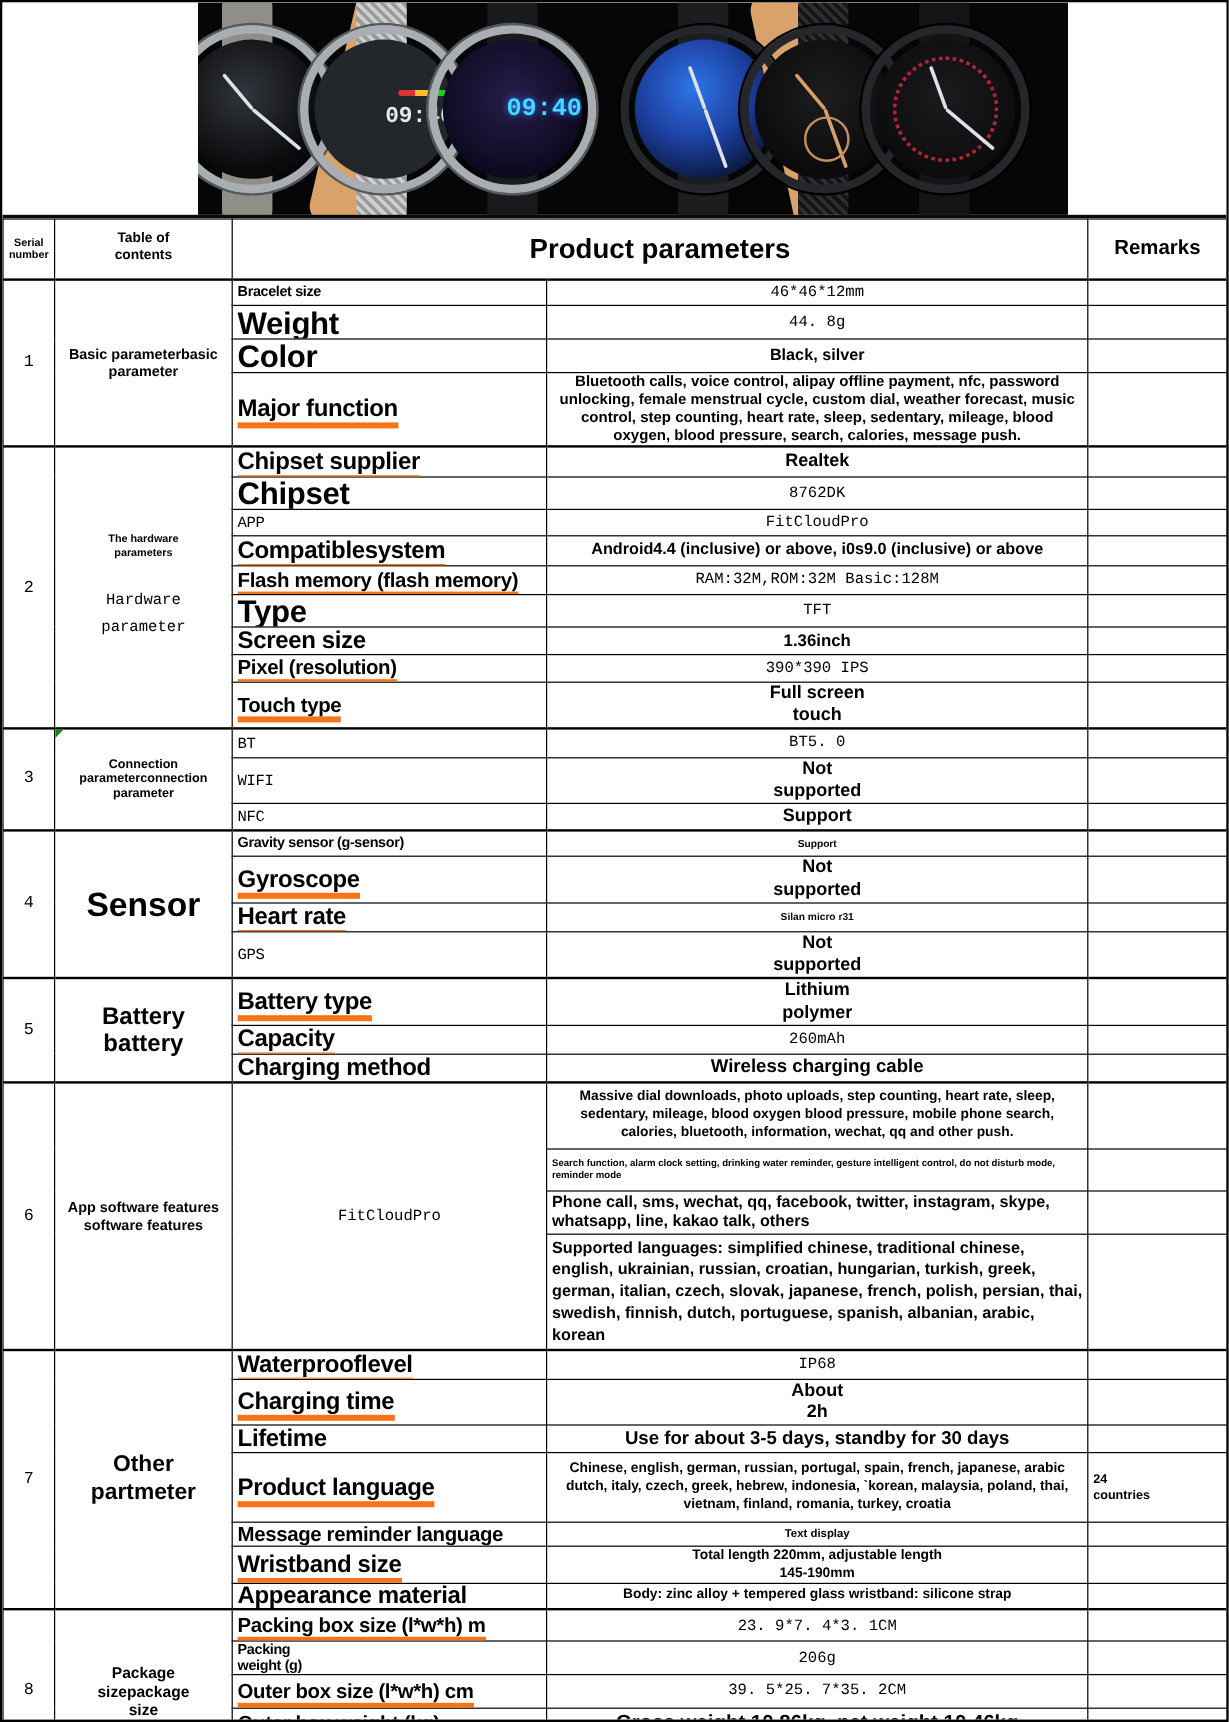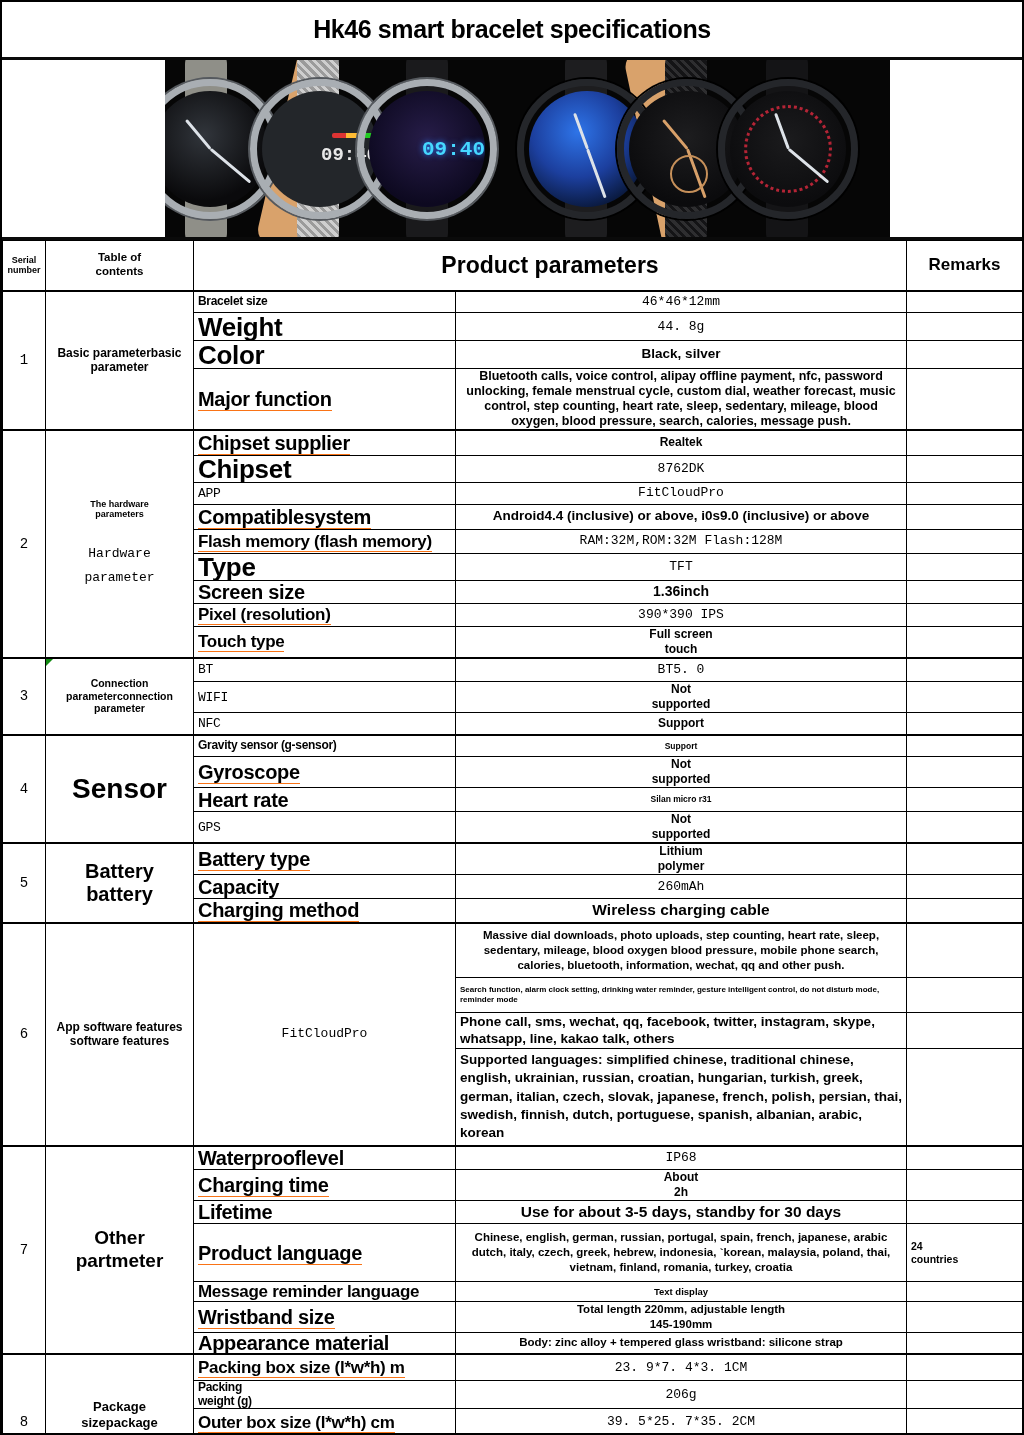--- a/index.html
+++ b/index.html
@@ -61,40 +61,37 @@
   .h-rem{font-size:17px;}
   .serial{font-family:"Liberation Mono","DejaVu Sans Mono",monospace;font-size:14px;text-align:center;}
   .toc{text-align:center;font-weight:bold;white-space:pre-line;line-height:1.18;position:relative;}
   .toc-1{font-size:12px;} .toc-3{font-size:10.5px;} .toc-4{font-size:28px;}
   .toc-5{font-size:20px;line-height:1.15;} .toc-6{font-size:12px;}
   .toc-7{font-size:19px;line-height:1.2;} .toc-8{font-size:13px;}
   .toc2a{font-weight:bold;font-size:9px;line-height:1.15;white-space:pre-line;}
   .toc2b{font-family:"Liberation Mono","DejaVu Sans Mono",monospace;font-weight:normal;font-size:13px;line-height:1.8;white-space:pre-line;margin-top:4px;}
   .flagged::before{content:"";position:absolute;left:0;top:0;border-style:solid;border-width:7px 7px 0 0;border-color:#118a11 transparent transparent transparent;}
   .lab{text-align:left;font-weight:bold;letter-spacing:-.3px;line-height:1.0;}
-  .lab .u{border-bottom:1px solid #f97316;}
+  .lab .u{border-bottom:5px solid #f97316;}
   .Lxl{font-size:26px;} .Llg{font-size:20px;} .Lmd{font-size:17px;}
   .Lsm{font-size:12px;line-height:1.1;white-space:pre-line;margin-top:35px;}
   .Lmono{font-family:"Liberation Mono","DejaVu Sans Mono",monospace;font-weight:normal;font-size:13px;}
   .val{text-align:center;font-weight:bold;white-space:pre-line;line-height:1.2;}
   .vm{font-family:"Liberation Mono","DejaVu Sans Mono",monospace;font-weight:normal;font-size:13px;}
-  .vb{font-size:12.5px;} .vb10{font-size:12px;line-height:1.25;} .vb9{font-size:9.5px;}
+  .vb{font-size:12.5px;} .vb10{font-size:15px;line-height:1.25;} .vb9{font-size:9.5px;}
   .vb11{font-size:11.5px;line-height:1.3;margin-top:24px;} .vb13{font-size:13.5px;} .vb14{font-size:14px;}
   .vb15{font-size:15.5px;} .vb17{font-size:17px;} .vxs{font-size:8px;} .v85{font-size:8.5px;}
   .left{text-align:left;}
   .rem{text-align:left;font-weight:bold;font-size:10.5px;white-space:pre-line;line-height:1.2;}
 </style>
 </head>
 <body>
 
 <div class="page">
 
-  <div class="title-bar">
-    <h1>Hk46 smart bracelet specifications</h1>
-  </div>
 
   <div class="hero">
     <div class="collage">
       <div class="strap s1"></div>
       <div class="strap tan1"></div>
       <div class="strap s2"></div>
       <div class="strap s3"></div>
       <div class="strap s4"></div>
       <div class="strap tan2"></div>
       <div class="strap s5"></div>
@@ -205,21 +202,21 @@
       <td class="val vm">FitCloudPro</td>
       <td class="rem"></td>
     </tr>
     <tr style="height:25px">
       <td class="lab Llg"><span class="u">Compatiblesystem</span></td>
       <td class="val vb13">Android4.4 (inclusive) or above, i0s9.0 (inclusive) or above</td>
       <td class="rem"></td>
     </tr>
     <tr style="height:24px">
       <td class="lab Lmd"><span class="u">Flash memory (flash memory)</span></td>
-      <td class="val vm">RAM:32M,ROM:32M  Flash:128M</td>
+      <td class="val vm">RAM:32M,ROM:32M  Basic:128M</td>
       <td class="rem"></td>
     </tr>
     <tr style="height:27px">
       <td class="lab Lxl"><span class="u">Type</span></td>
       <td class="val vm">TFT</td>
       <td class="rem"></td>
     </tr>
     <tr style="height:23px">
       <td class="lab Llg"><span class="u">Screen size</span></td>
       <td class="val vb14">1.36inch</td>

